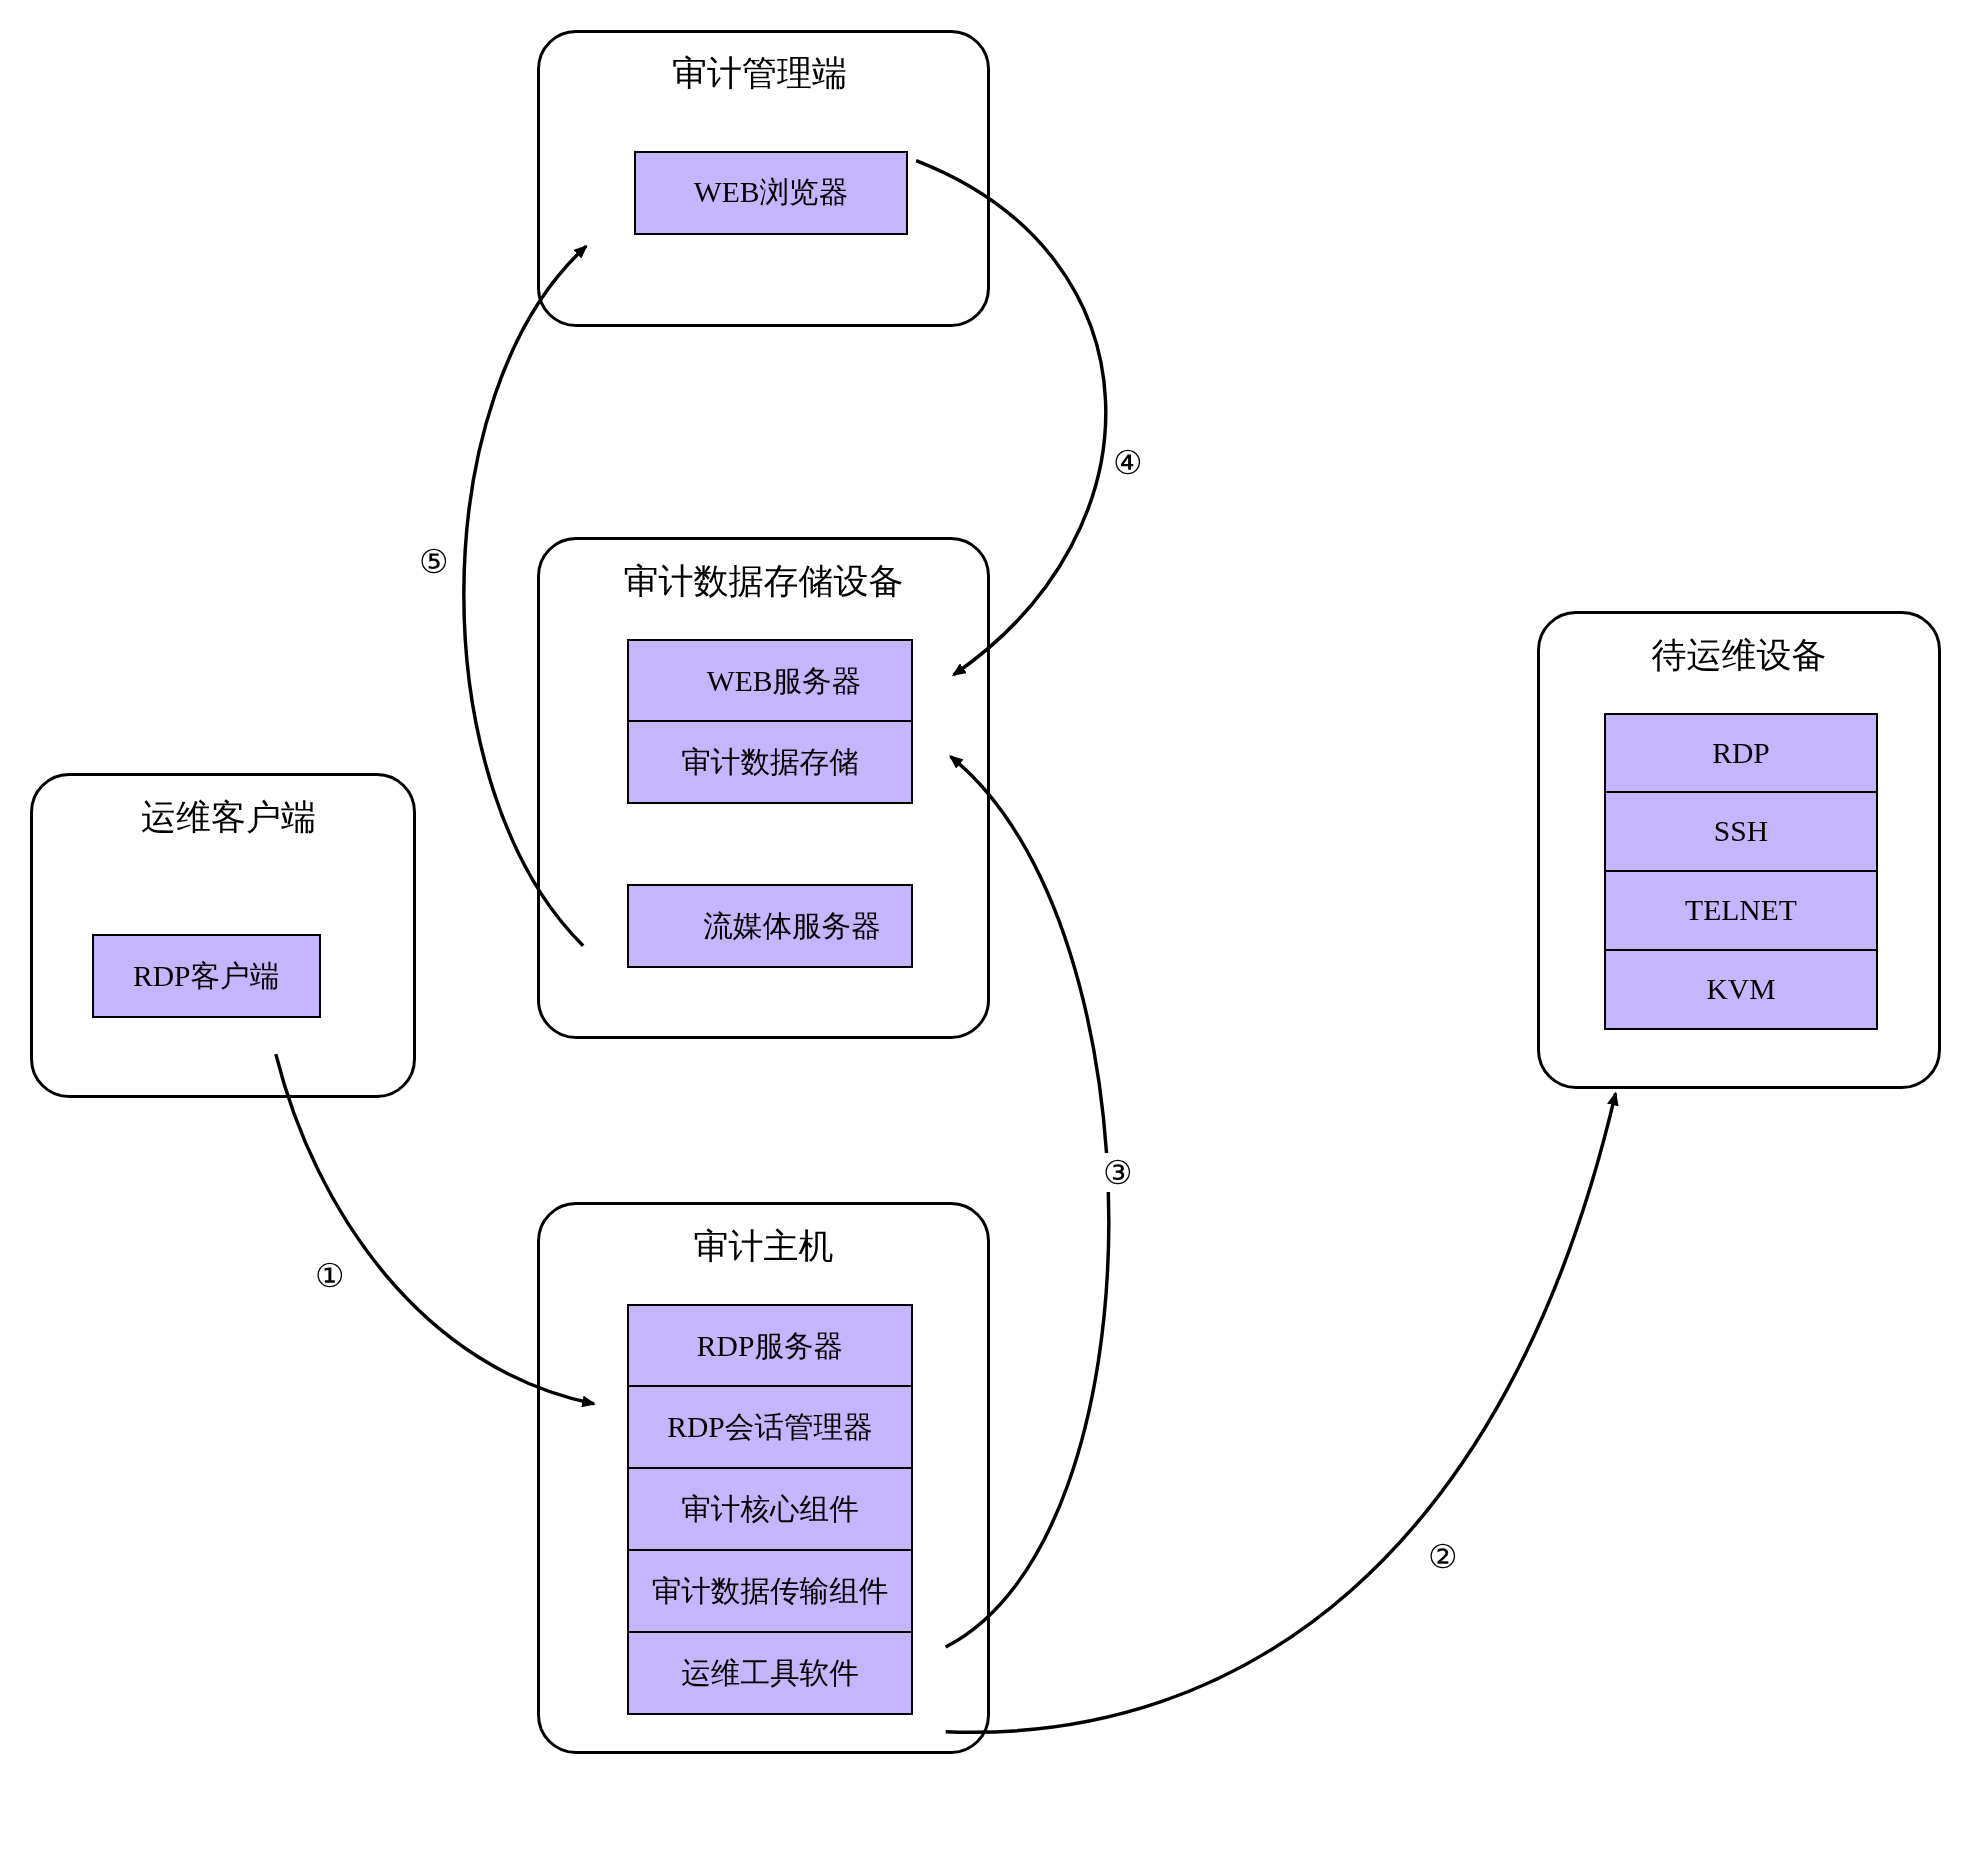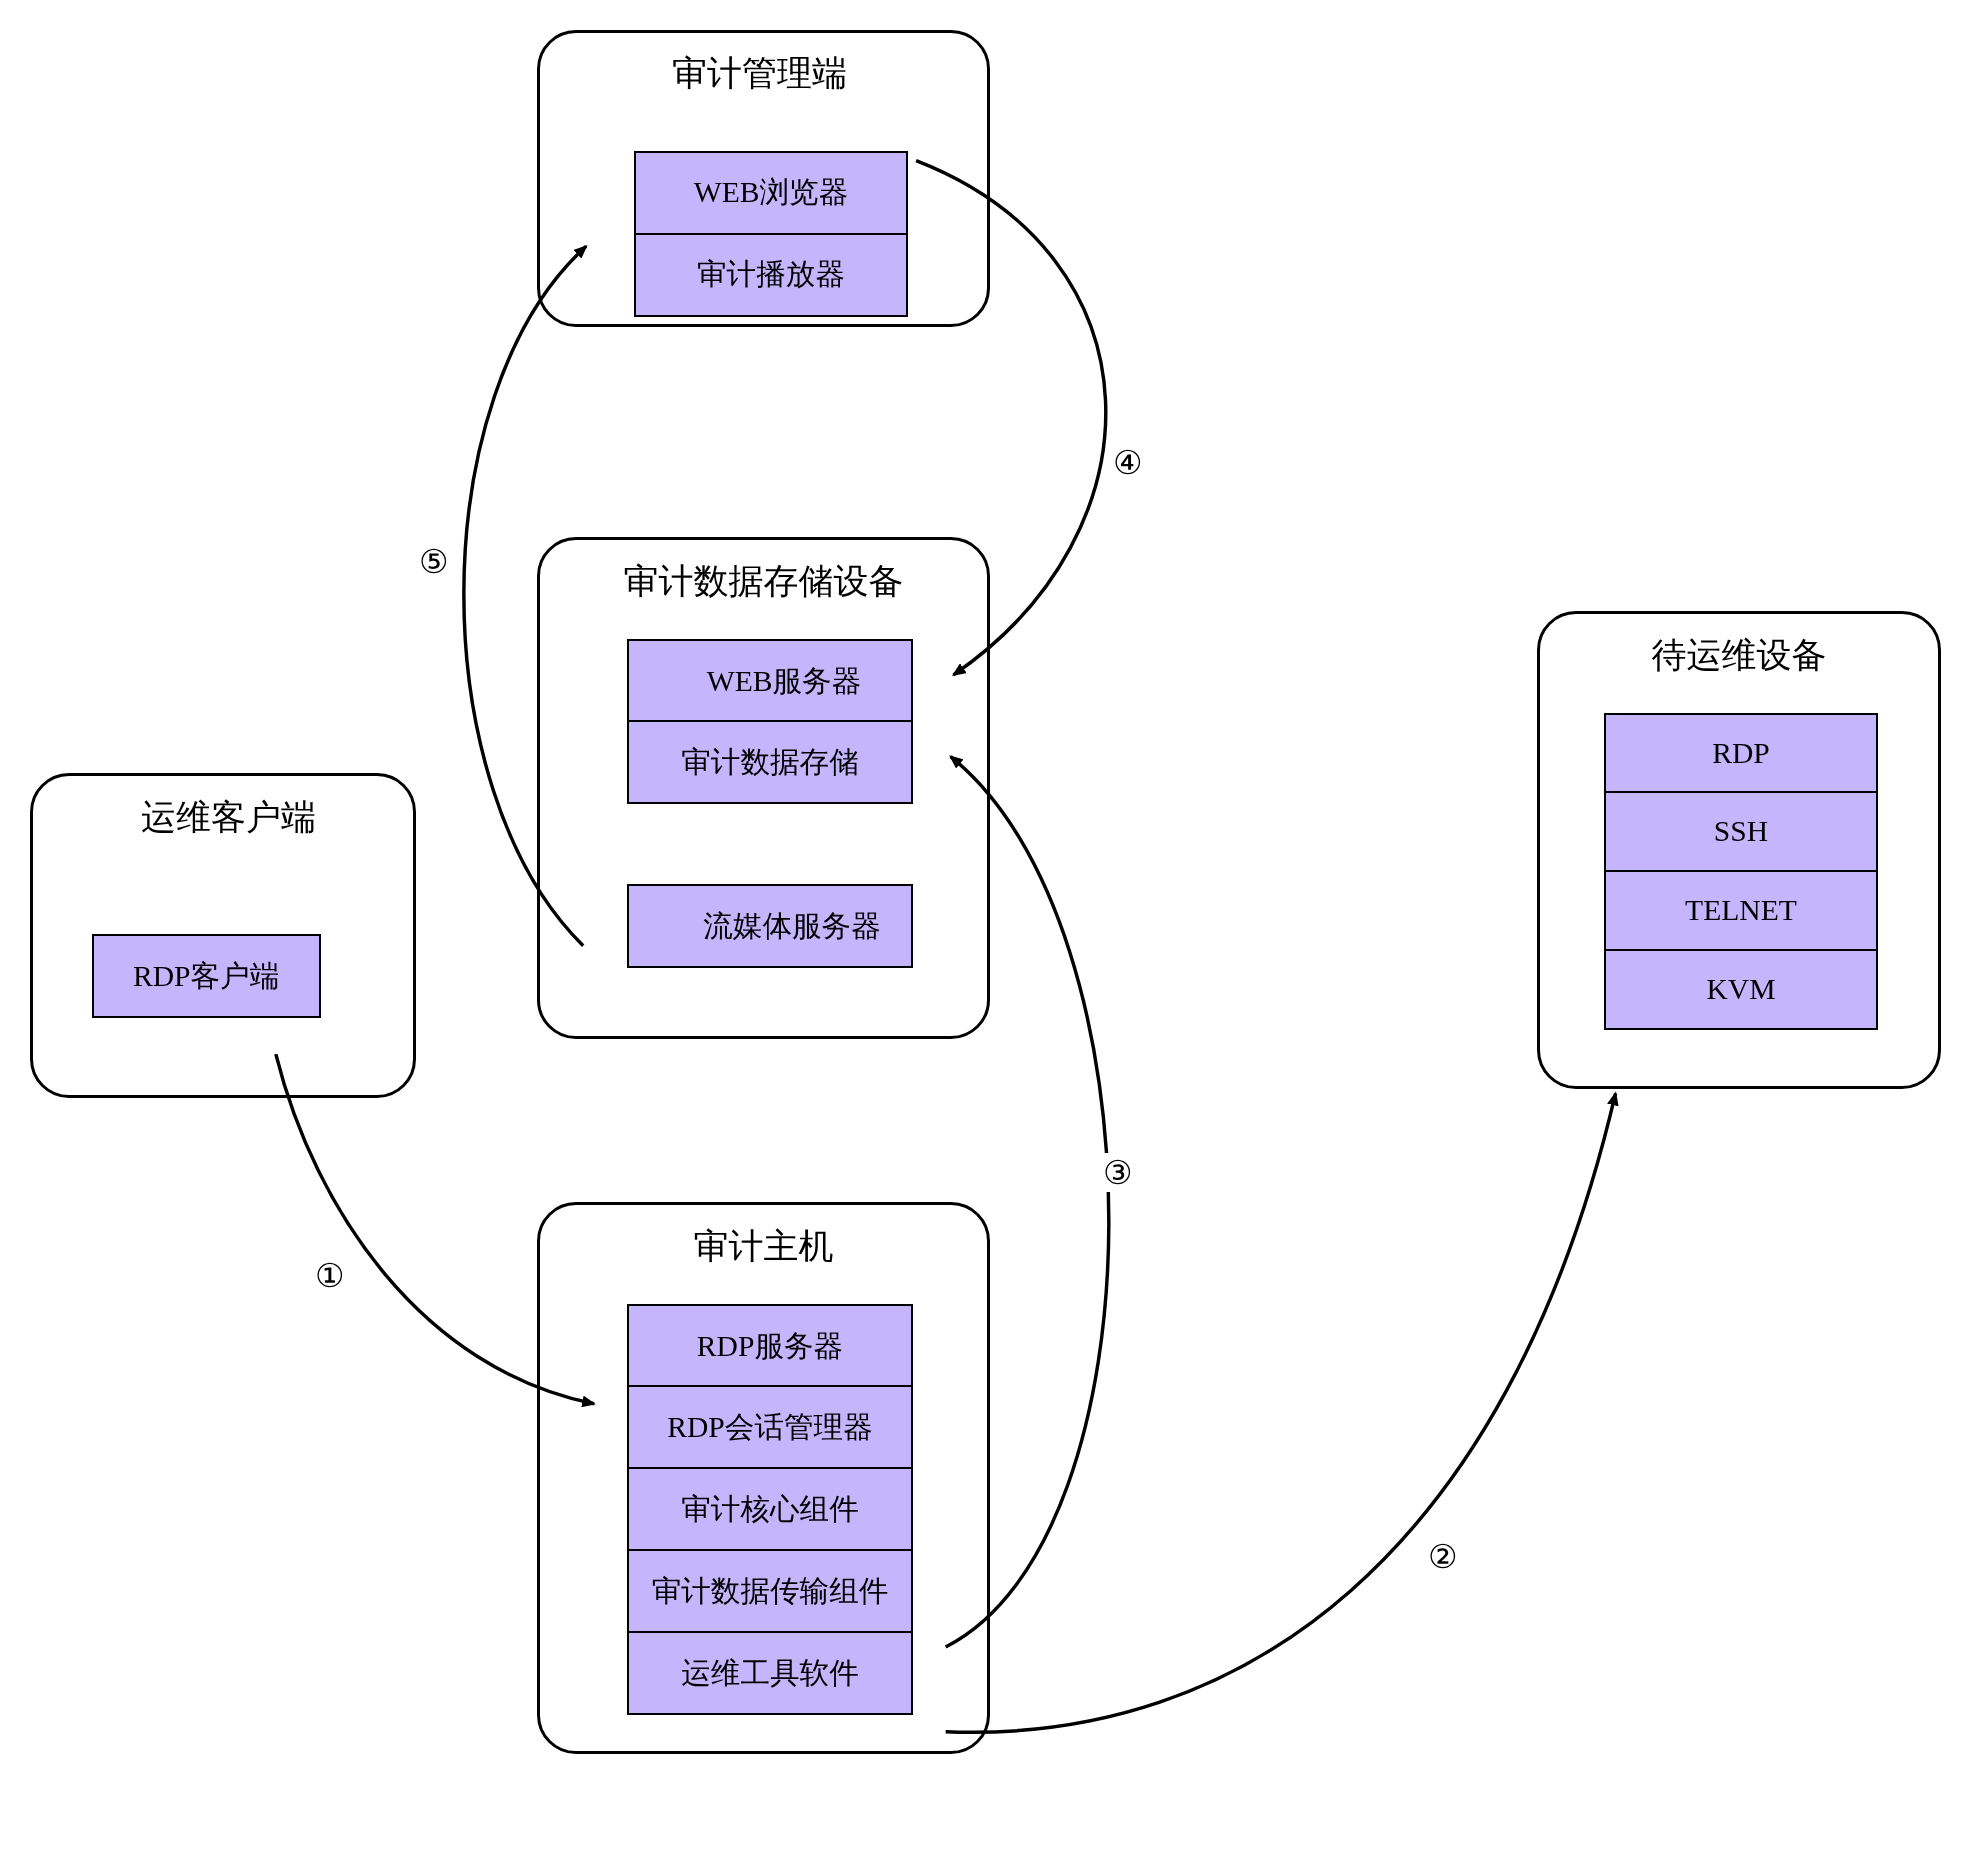--- a/index.html
+++ b/index.html
@@ -72,21 +72,20 @@
     <path d="M 960 1672 C 1180 1560, 1180 940, 965 768" fill="none" stroke="#000" stroke-width="3.5" marker-end="url(#arrowhead)"></path>
 
     <path d="M 930 163 C 1180 260, 1180 540, 968 685" fill="none" stroke="#000" stroke-width="3.5" marker-end="url(#arrowhead)"></path>
 
     <path d="M 592 960 C 430 800, 430 400, 595 250" fill="none" stroke="#000" stroke-width="3.5" marker-end="url(#arrowhead)"></path>
   </svg>
 
   <div class="node" style="left:537px; top:29.6px; width:453px; height:297px;">
     <div class="node-title" style="left:0; right:8px; top:17.7px;">审计管理端</div>
     <div class="slot" style="left:94px; top:118px; width:274px; height:84px;">WEB浏览器</div>
-    <div class="slot" style="left:94px; top:200px; width:274px; height:84px;">审计播放器</div>
   </div>
 
   <div class="node" style="left:537px; top:537px; width:453px; height:502px;">
     <div class="node-title" style="left:0; right:0; top:17.7px;">审计数据存储设备</div>
     <div class="slot" style="left:87px; top:99px; width:286px; height:84px;padding-left:28px;">WEB服务器</div>
     <div class="slot" style="left:87px; top:180px; width:286px; height:84px;">审计数据存储</div>
     <div class="slot" style="left:87px; top:344px; width:286px; height:84px;padding-left:44px;">流媒体服务器</div>
   </div>
 
   <div class="node" style="left:29.6px; top:773px; width:386px; height:325px;">

